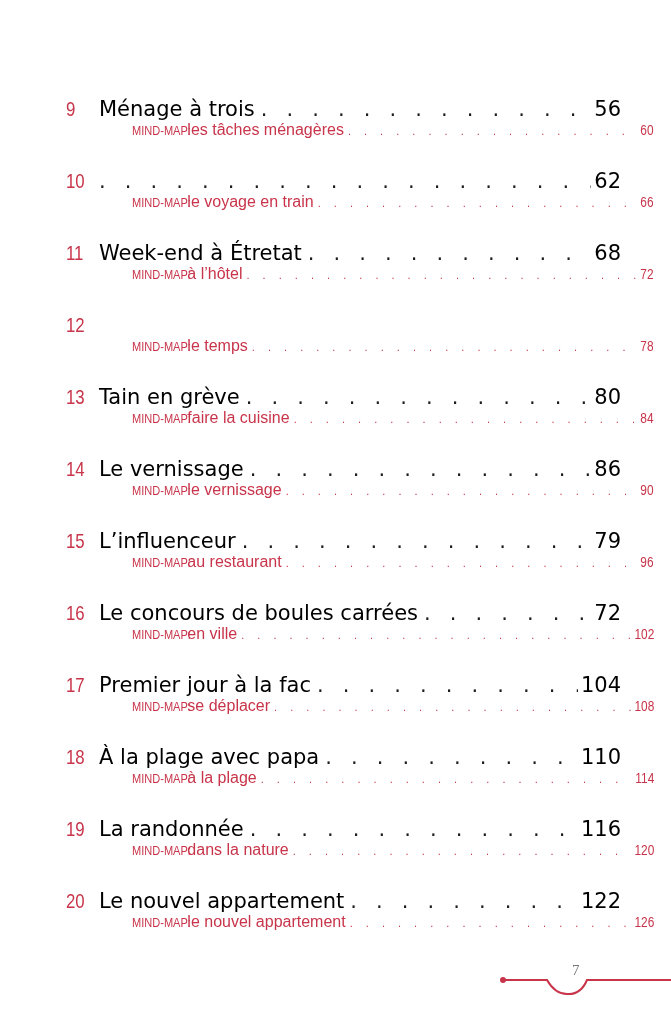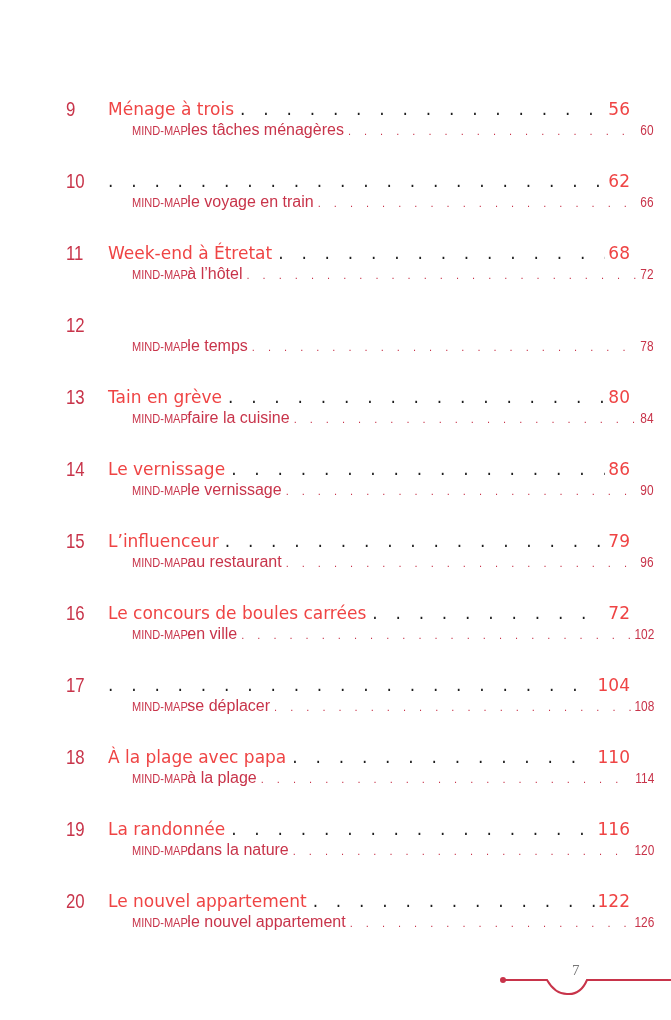--- a/index.html
+++ b/index.html
@@ -1,20 +1,20 @@
 <!DOCTYPE html>
 <html><head>
 <meta charset="utf-8">
 <style>
   html, body { margin:0; padding:0; }
   body { width:671px; height:1020px; background:#ffffff; position:relative; overflow:hidden; }
   .toc { position:absolute; left:0; top:0; width:671px; }
   .entry { position:absolute; left:0; width:671px; height:60px; }
   .num { position:absolute; left:66px; top:0; font-family:"Liberation Sans Narrow","Liberation Sans",sans-serif; font-size:21px; color:#c8344a; transform:scaleX(0.8); transform-origin:left top; line-height:26px; }
-  .title-row { position:absolute; left:108px; top:0; width:522px; height:26px; display:flex; align-items:baseline; font-family:"DejaVu Sans",sans-serif; font-size:17px; color:#ef4444; line-height:26px; }
+  .title-row { position:absolute; left:99px; top:0; width:522px; height:26px; display:flex; align-items:baseline; font-family:"DejaVu Sans",sans-serif; font-size:21px; color:#000000; line-height:26px; }
   .title-row .t { white-space:nowrap; padding-right:6px; }
   .title-row .dots { flex:1; overflow:hidden; white-space:nowrap; color:#1e1e1e; letter-spacing:6.2px; }
   .title-row .dots::before { content:". . . . . . . . . . . . . . . . . . . . . . . . . . . . . . . . . . . . . . . . . . . . . . . . . . . . . . . . . . ."; }
   .title-row .p { white-space:nowrap; padding-left:3px; }
   .mm-row { position:absolute; left:99px; top:24px; width:522px; height:20px; display:flex; align-items:baseline; font-family:"Liberation Sans",sans-serif; font-size:13px; color:#c8344a; line-height:20px;padding-left:33px; }
   .mm-row .lab { white-space:nowrap; transform:scaleX(0.85); transform-origin:left; }
   .mm-row .sub { white-space:nowrap; font-size:16px; margin-left:-14px; padding-right:4px; }
   .mm-row .dots { flex:1; overflow:hidden; white-space:nowrap; letter-spacing:5px; font-size:11px; }
   .mm-row .dots::before { content:". . . . . . . . . . . . . . . . . . . . . . . . . . . . . . . . . . . . . . . . . . . . . . . . . . . . . . . . . . . . . . . . . ."; }
   .mm-row .p { white-space:nowrap; font-size:14px; transform:scaleX(0.85); transform-origin:right; }
@@ -127,20 +127,21 @@
     <div class="mm-row">
         <span class="lab">MIND-MAP:</span>
         <span class="sub">en ville</span>
         <span class="dots"></span>
         <span class="p">102</span>
       </div>
   </div>
   <div class="entry" style="top:672px">
     <span class="num">17</span>
     <div class="title-row">
+        <span class="t">Premier jour à la fac</span>
         <span class="dots"></span>
         <span class="p">104</span>
       </div>
     <div class="mm-row">
         <span class="lab">MIND-MAP:</span>
         <span class="sub">se déplacer</span>
         <span class="dots"></span>
         <span class="p">108</span>
       </div>
   </div>

